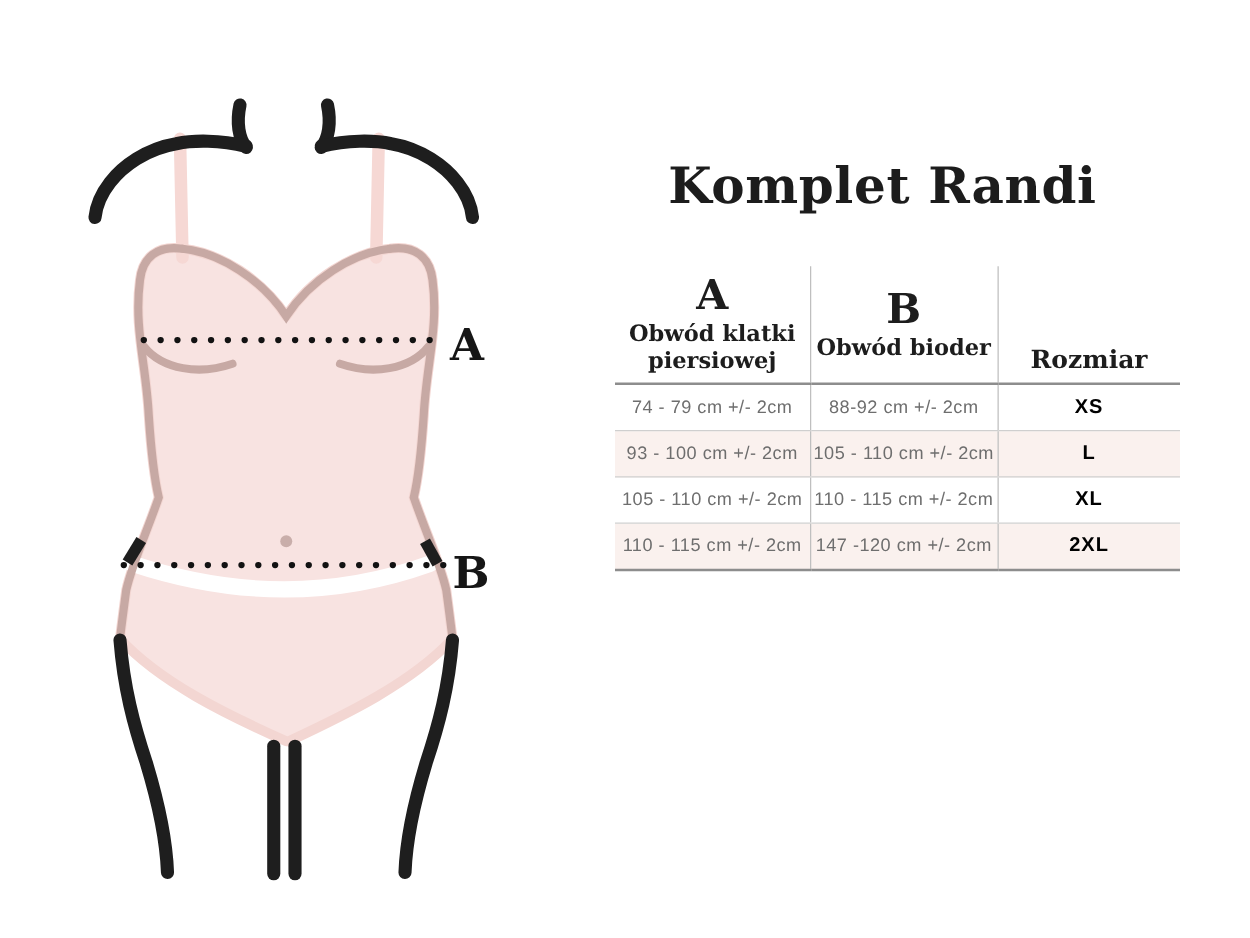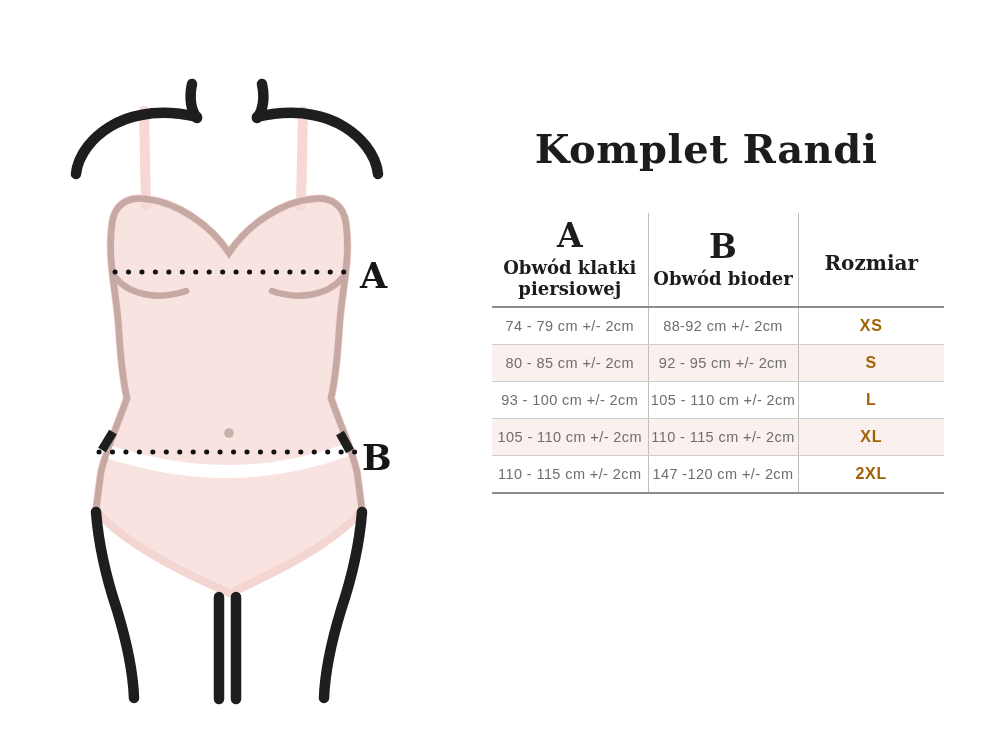--- a/index.html
+++ b/index.html
@@ -33,29 +33,29 @@
   .size-table th,.size-table td{padding:0;text-align:center;vertical-align:middle;}
   .size-table th{
     height:93px;border-bottom:2px solid #8d8d8d;
     font-family:"DejaVu Serif",serif;font-weight:700;color:#1d1d1d;
   }
   .size-table th:nth-child(n+2),.size-table td:nth-child(n+2){
     border-left:1.5px solid #bfbfbf;
   }
   .th-big{display:block;font-size:33px;line-height:1.05;}
   .th-sub{display:block;font-size:18px;line-height:1.18;margin-top:3px;}
-  .th-rozmiar{display:inline-block;font-size:20px;position:relative;top:3px;}
+  .th-rozmiar{display:inline-block;font-size:20px;position:relative;top:27px;}
   .size-table td{
     height:36px;font-size:14.5px;color:#6e6e6e;letter-spacing:0.4px;margin-left:13px;
   }
   .size-table tbody tr:nth-child(even){background:#faf1ee;}
   .size-table td{border-bottom:1px solid #cfcfcf;}
   .size-table tbody tr:last-child td{border-bottom:2px solid #8d8d8d;}
   .size-table td.size-cell{
-    font-weight:bold;font-size:16px;color:#a16207;letter-spacing:0.8px;
+    font-weight:bold;font-size:16px;color:#000000;letter-spacing:0.8px;
   }
 </style>
 </head>
 <body>
 
 <svg class="figure-svg" width="470" height="750" viewBox="0 0 470 750">
 
   <path class="skin-fill" d="
     M 112 224
     C 114 206, 126 196, 146 199
@@ -141,25 +141,20 @@
       </th>
     </tr>
   </thead>
   <tbody>
     <tr>
       <td>74 - 79 cm +/- 2cm</td>
       <td>88-92 cm +/- 2cm</td>
       <td class="size-cell">XS</td>
     </tr>
     <tr>
-      <td>80 - 85 cm +/- 2cm</td>
-      <td>92 - 95 cm +/- 2cm</td>
-      <td class="size-cell">S</td>
-    </tr>
-    <tr>
       <td>93 - 100 cm +/- 2cm</td>
       <td>105 - 110 cm +/- 2cm</td>
       <td class="size-cell">L</td>
     </tr>
     <tr>
       <td>105 - 110 cm +/- 2cm</td>
       <td>110 - 115 cm +/- 2cm</td>
       <td class="size-cell">XL</td>
     </tr>
     <tr>

